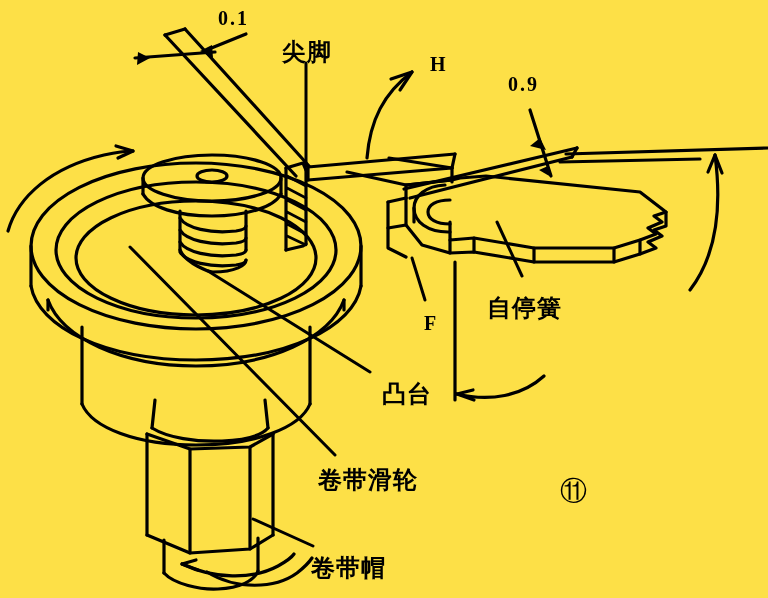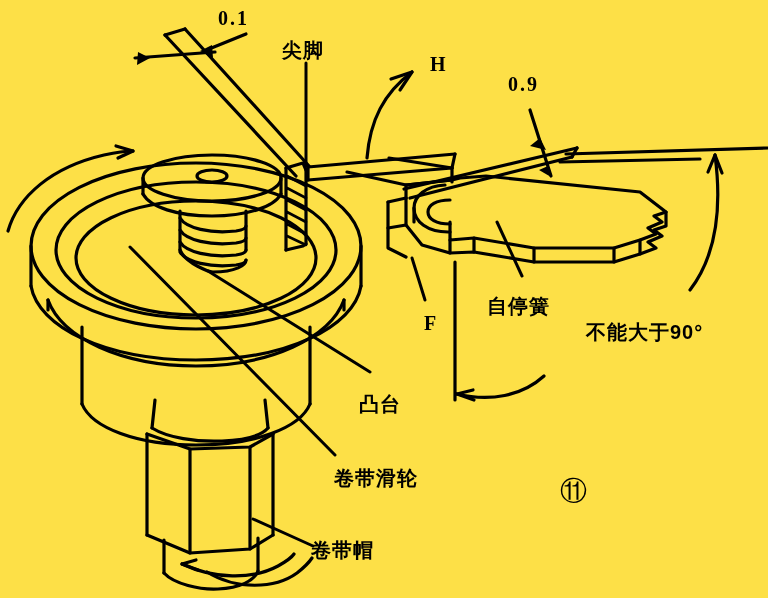--- a/index.html
+++ b/index.html
@@ -30,21 +30,21 @@
   .lbl {
     position: absolute;
     color: #000000;
     font-family: "Liberation Sans", sans-serif;
     font-weight: bold;
     white-space: nowrap;
     line-height: 1;
     user-select: none;
   }
   .lbl-cjk {
-    font-size: 20px;
+    font-size: 24px;
     letter-spacing: 1px;
   }
   .lbl-num {
     font-family: "Liberation Serif", serif;
     font-size: 20px;
     font-weight: bold;
     letter-spacing: 2px;
   }
   .lbl-ltr {
     font-family: "Liberation Serif", serif;
@@ -242,23 +242,22 @@
   <div class="lbl lbl-num" style="left:508px; top:74px;">0.9</div>
 
   <div class="lbl lbl-cjk" style="left:282px; top:40px;">尖脚</div>
 
   <div class="lbl lbl-ltr" style="left:430px; top:54px;">H</div>
 
   <div class="lbl lbl-cjk" style="left:487px; top:296px;">自停簧</div>
 
   <div class="lbl lbl-ltr" style="left:424px; top:313px;">F</div>
 
-  <div class="lbl lbl-cjk" style="left:586px; top:322px;">不能大于90°</div>
-
-  <div class="lbl lbl-cjk" style="left:359px; top:382px;margin-top:12px;">凸台</div>
-
-  <div class="lbl lbl-cjk" style="left:334px; top:468px;">卷带滑轮</div>
-
-  <div class="lbl lbl-cjk" style="left:311px; top:540px;">卷带帽</div>
+
+  <div class="lbl lbl-cjk" style="left:382px; top:382px;">凸台</div>
+
+  <div class="lbl lbl-cjk" style="left:318px; top:468px;">卷带滑轮</div>
+
+  <div class="lbl lbl-cjk" style="left:311px; top:556px;">卷带帽</div>
 
   <div class="lbl lbl-fig" style="left:560px; top:478px;">⑪</div>
 
 </div>
 
 </body></html>

